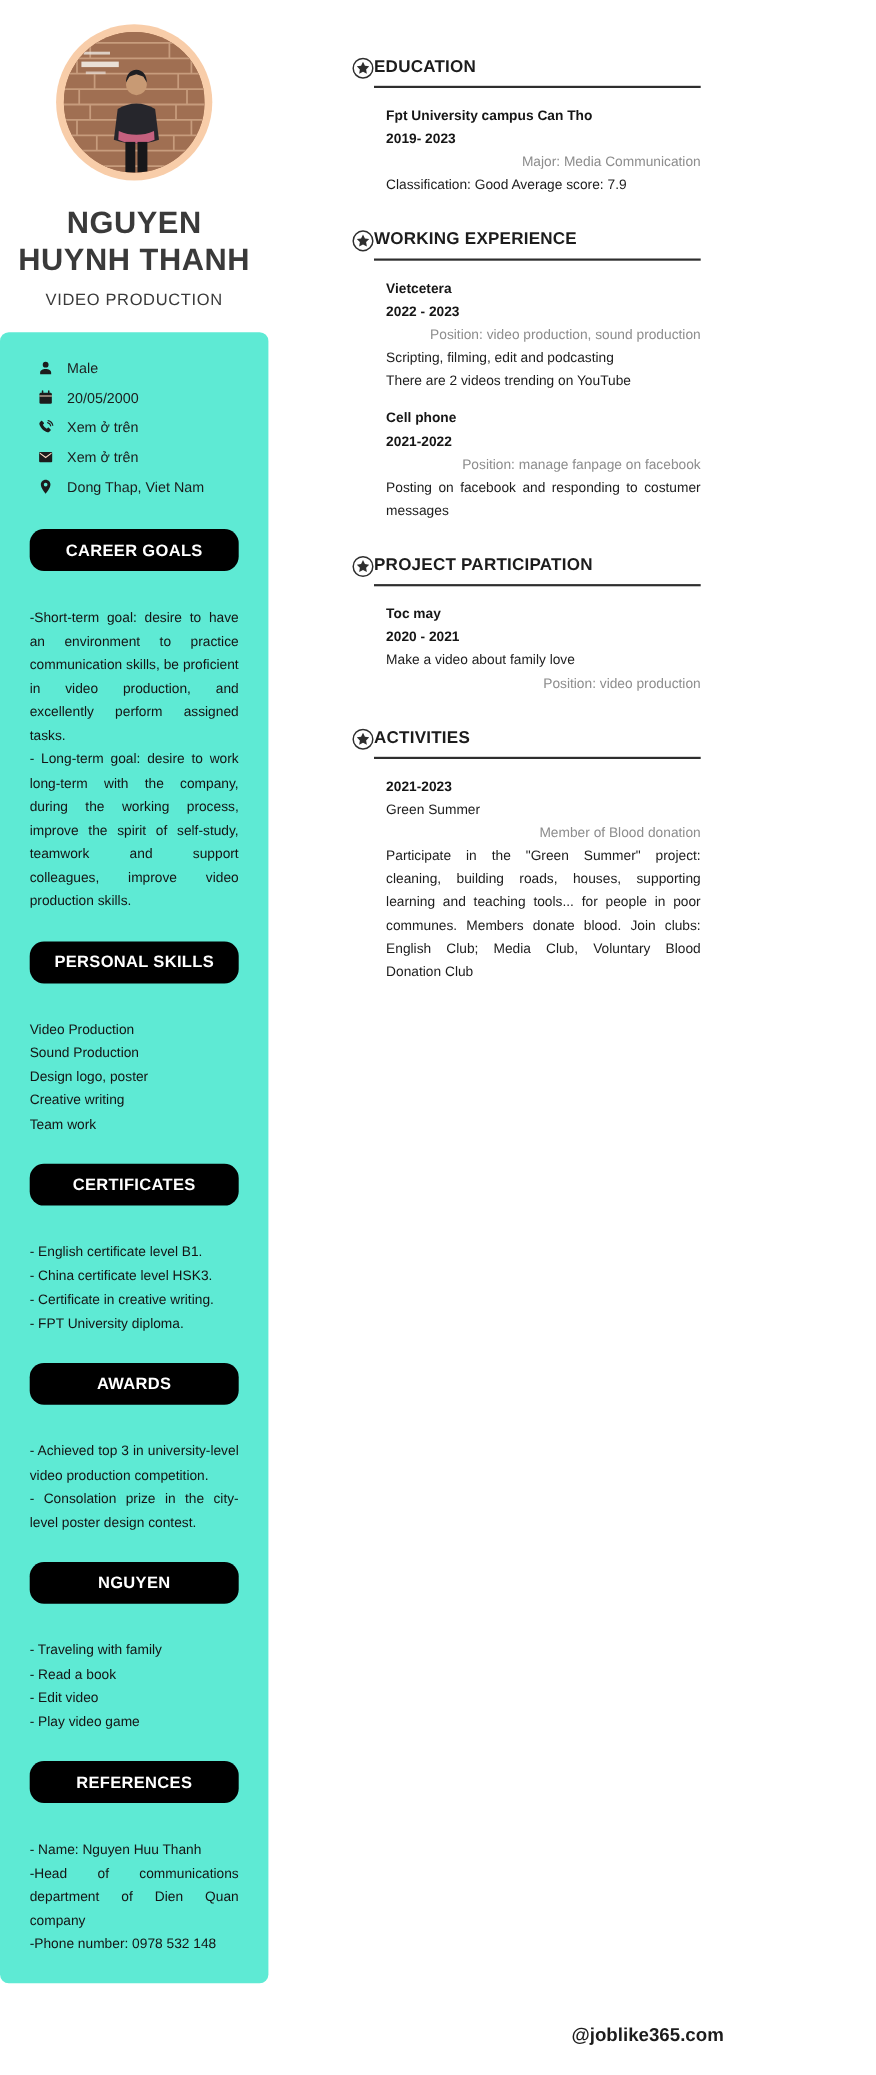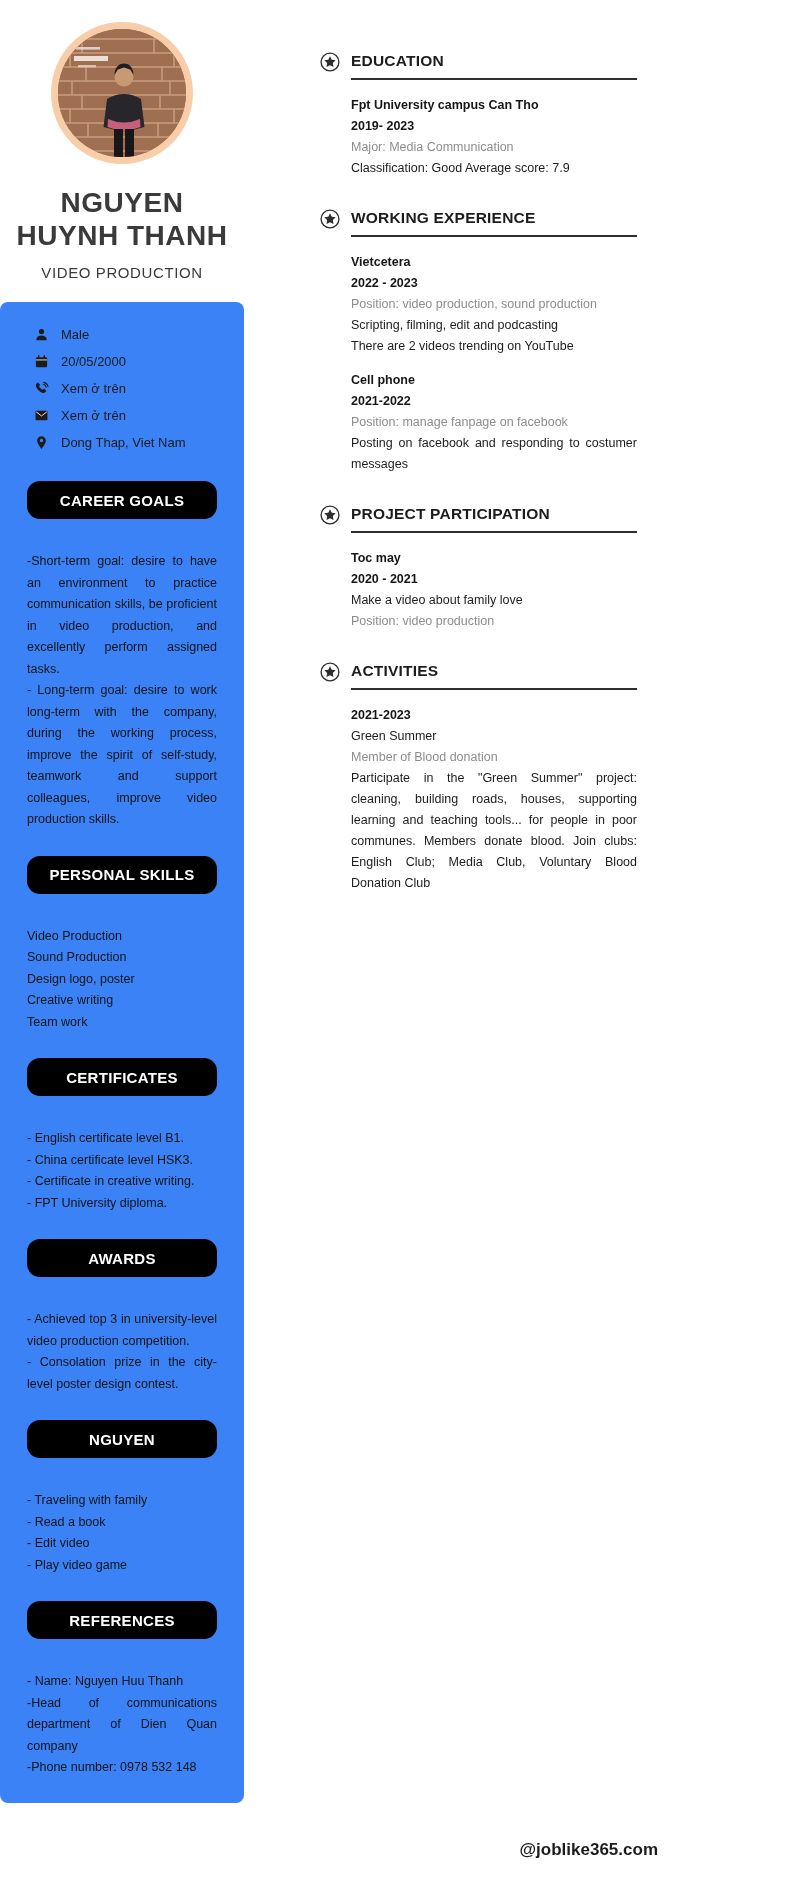--- a/index.html
+++ b/index.html
@@ -39,21 +39,21 @@
   }
   .role {
     margin-top: 12px;
     text-align: center;
     font-size: 15px; letter-spacing: .6px;
     color: #3a3a3a;
   }
 
   .peach {
     margin-top: 21px;
-    background: #3b82f6;
+    background: #5eead4;
     border-radius: 8px;
     padding: 19px 0 24px;
   }
 
   .contact { list-style: none; margin: 0; padding: 0 18px 0 34px; }
   .contact li { display: flex; align-items: center; gap: 12px; height: 27px; font-size: 13px; }
   .cicon { width: 15px; height: 15px; display: inline-flex; flex: 0 0 15px; }
   .cicon svg { width: 15px; height: 15px; }
 
   .bar {
@@ -73,30 +73,30 @@
   .line { min-height: 21px; }
 
   
   .right-col { position: absolute; left: 320px; top: 52px; width: 317px; }
 
   .rsection + .rsection { margin-top: 30px; }
   .rhead { display: flex; align-items: flex-start; }
   .star { width: 20px; height: 20px; flex: 0 0 20px; margin-top: 0; }
   .star svg { width: 20px; height: 20px; display: block; }
   .rtitle-wrap {
-    flex: 1; margin-left: 11px;
+    flex: 1; margin-left: 0;
     border-bottom: 2px solid #2e2e2e;
     padding-bottom: 8px;
   }
   .rtitle-wrap h2 { margin: 0; font-size: 15.5px; letter-spacing: .2px; color: #1c1c1c; }
 
   .entries { margin: 15px 0 0 31px; font-size: 12.5px; line-height: 21px; }
   .entry + .entry { margin-top: 13px; }
   .b { font-weight: bold; color: #161616; }
-  .gray { color: #8d8d8d; }
+  .gray { color: #8d8d8d; text-align: right; }
   .just { text-align: justify; }
   .entries p { margin: 0; }
 
   .watermark {
     position: absolute;
     right: 138px; top: 1840px;
     font-size: 17px; font-weight: 600;
     color: #1c1c1c;
   }
 </style>

